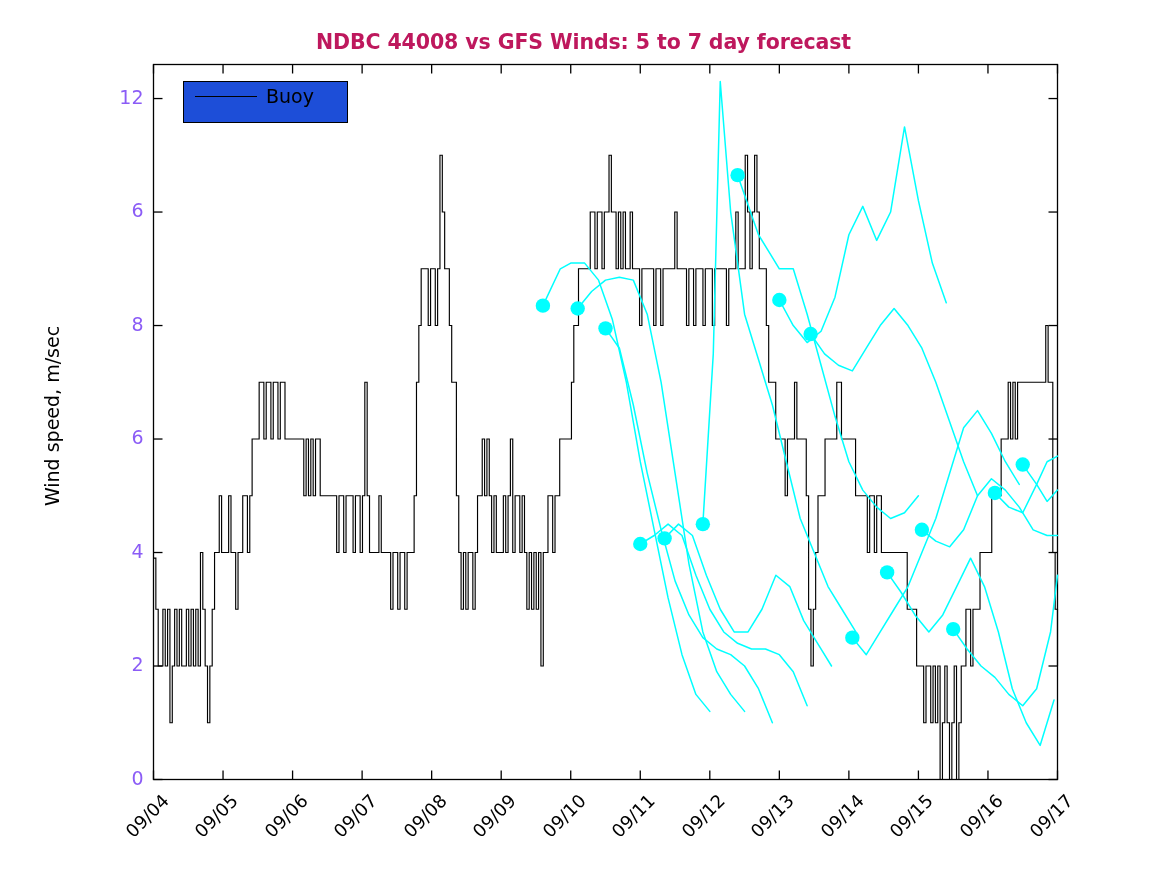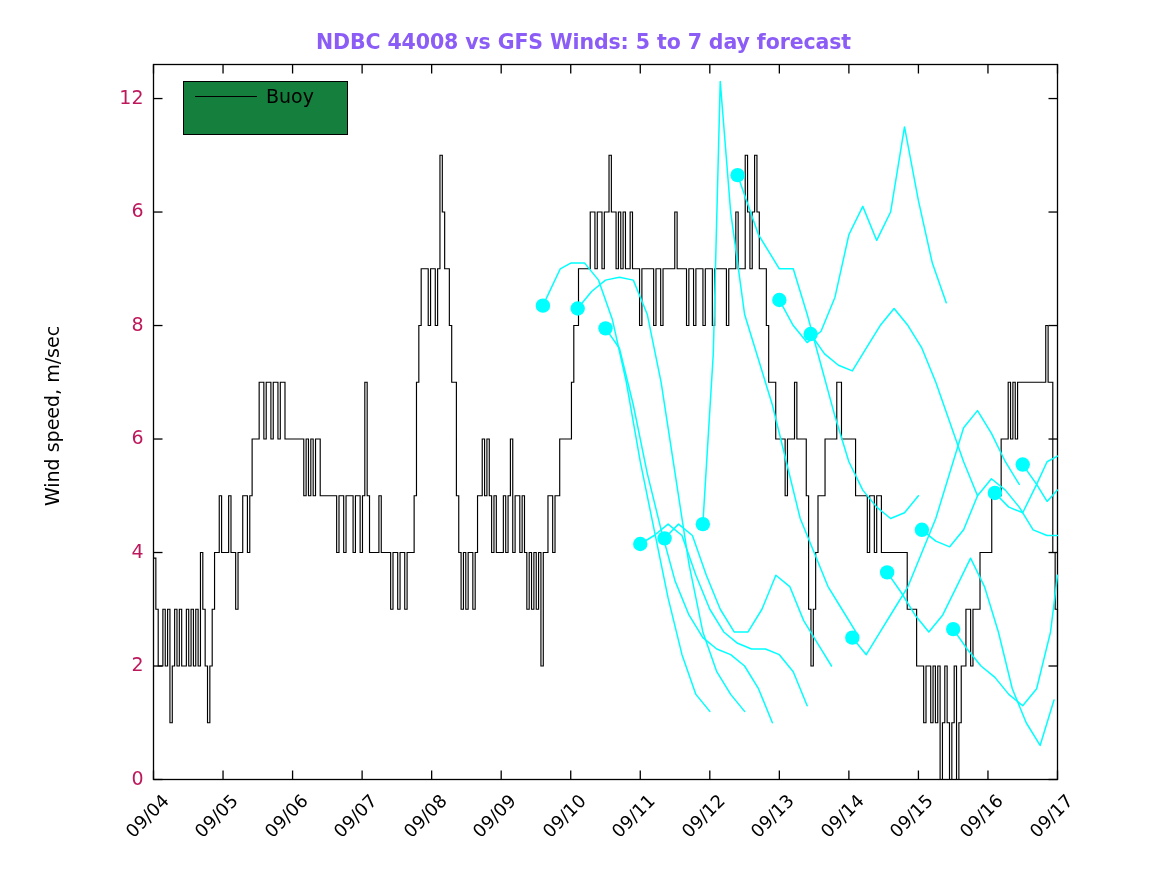--- a/index.html
+++ b/index.html
@@ -1,29 +1,29 @@
 <!DOCTYPE html>
 <html><head>
 <meta charset="utf-8">
 <style>
   html,body{margin:0;padding:0;background:#ffffff;}
   body{width:1167px;height:875px;overflow:hidden;
        font-family:"DejaVu Sans","Liberation Sans",sans-serif;}
   #fig{position:relative;width:1167px;height:875px;background:#fff;}
   #title{position:absolute;left:0;top:30px;width:1167px;text-align:center;
-         font-size:20.5px;font-weight:bold;color:#8b5cf6;letter-spacing:-0.1px;}
+         font-size:20.5px;font-weight:bold;color:#be185d;letter-spacing:-0.1px;}
   #ylabel{position:absolute;left:-228px;top:405px;width:560px;text-align:center;
           transform:rotate(-90deg);transform-origin:center center;
           font-size:19px;color:#000;}
   #plotsvg{position:absolute;left:0;top:0;}
-  .ytick{position:absolute;font-size:19px;color:#be185d;text-align:right;width:48px;}
+  .ytick{position:absolute;font-size:19px;color:#8b5cf6;text-align:right;width:48px;}
   .xtick{position:absolute;font-size:18px;color:#000;white-space:nowrap;
          transform:rotate(-45deg);transform-origin:right top;text-align:right;}
-  #legendbox{position:absolute;left:183px;top:81px;width:165px;height:54px;
-             background:#15803d;border:1.3px solid #000;box-sizing:border-box;}
+  #legendbox{position:absolute;left:183px;top:81px;width:165px;height:42px;
+             background:#1d4ed8;border:1.3px solid #000;box-sizing:border-box;}
   .lgrow{position:absolute;left:0;width:165px;height:27px;}
   .lgline{position:absolute;left:11px;top:13px;width:62px;height:0;border-top:1.6px solid #000;}
   .lgline.cy{border-top-color:#00FFFF;}
   .lgtxt{position:absolute;left:82px;top:0px;font-size:19px;color:#000;line-height:27px;}
 </style>
 </head>
 <body>
 
 <div id="fig">
 

